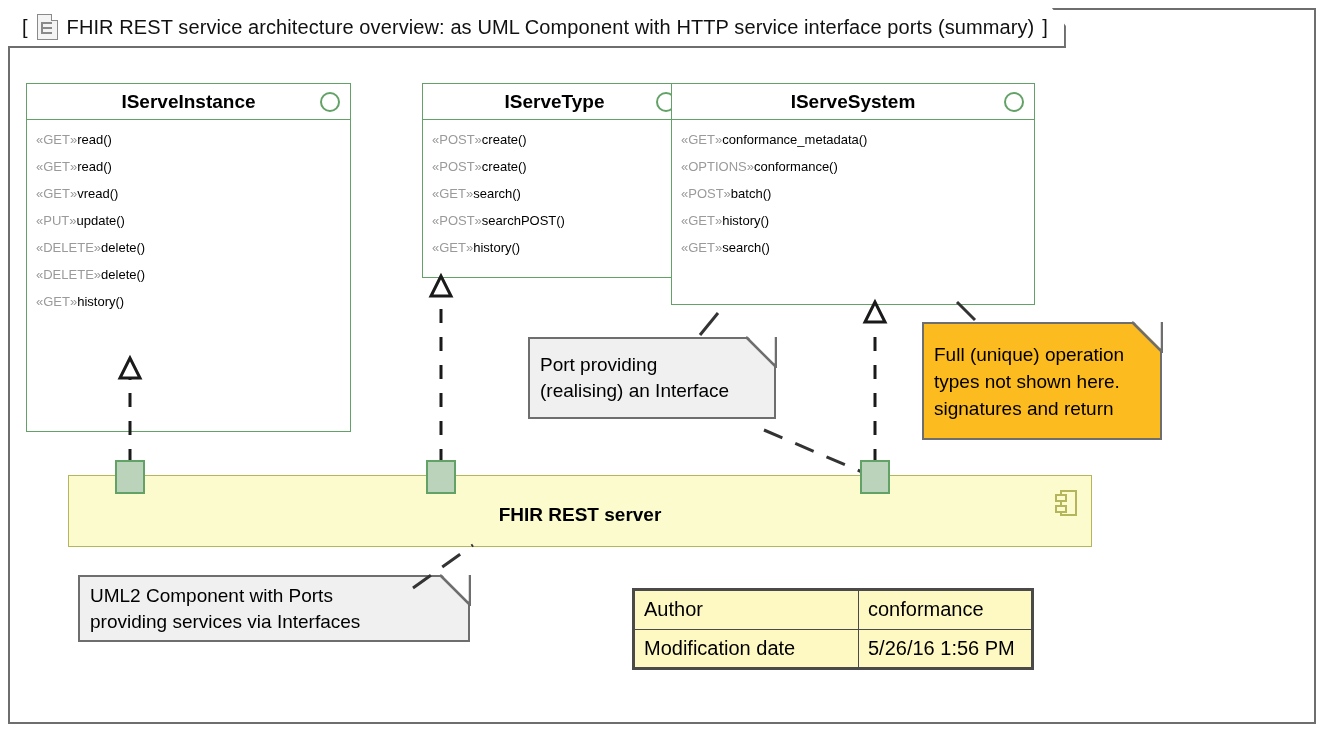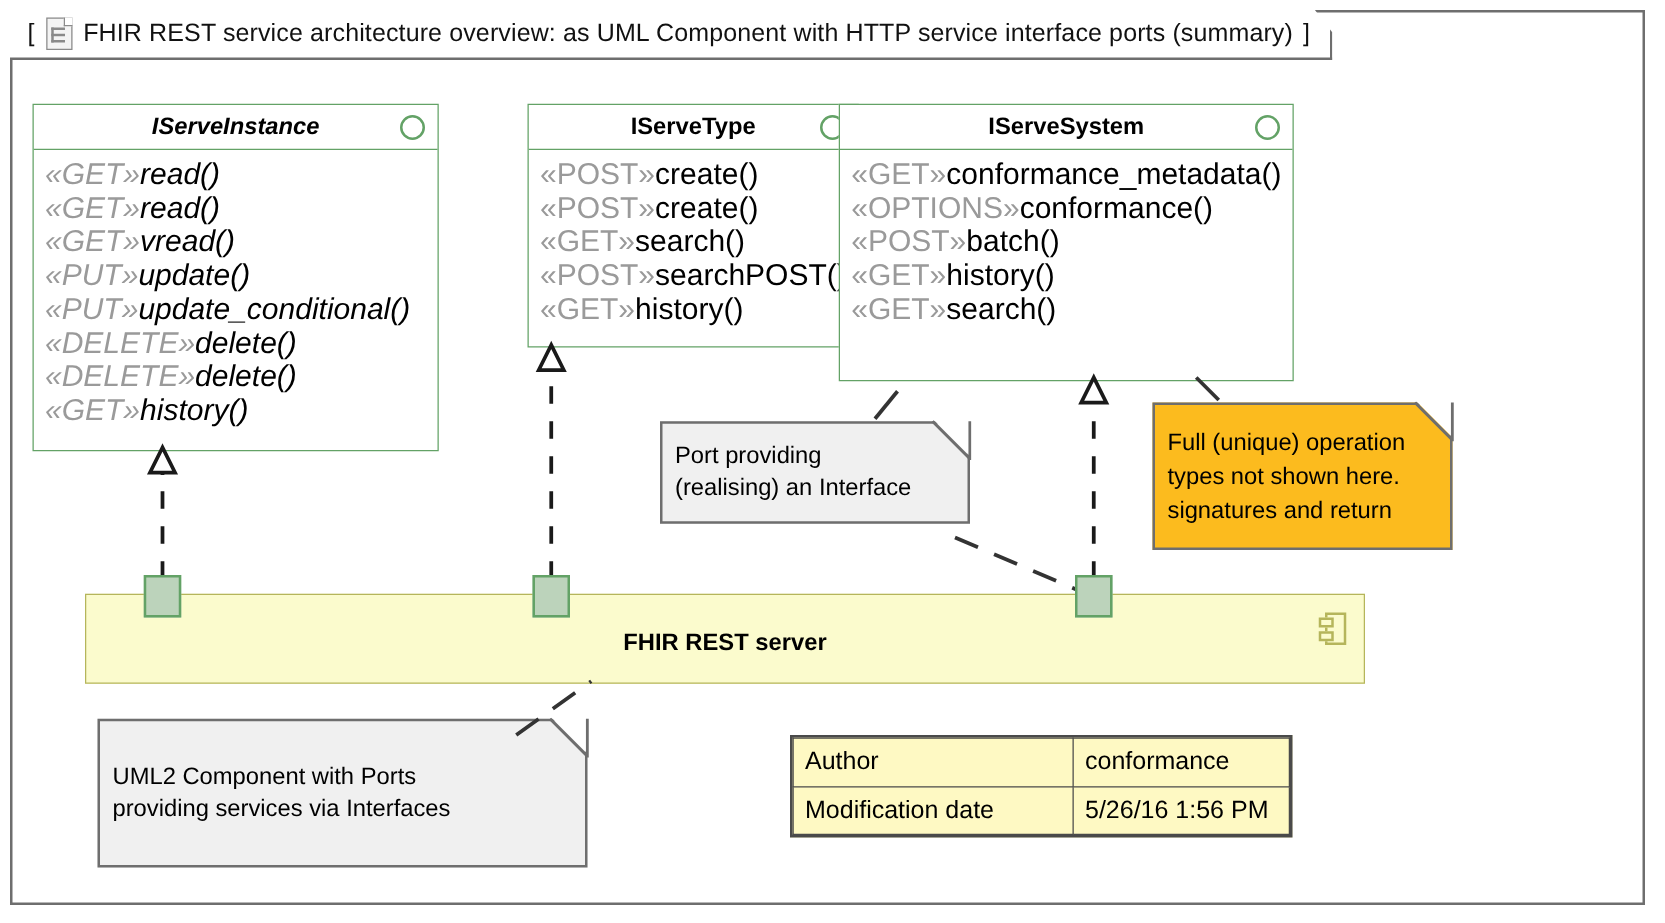--- a/index.html
+++ b/index.html
@@ -27,21 +27,21 @@
   .doc-icon .gv{position:absolute;left:3px;top:7px;width:2px;height:12px;background:#8a8a8a;}
 
   
   .iface{position:absolute;border:1.5px solid #63a266;background:#ffffff;box-sizing:border-box;}
   .iface-title{height:36px;border-bottom:1.5px solid #63a266;position:relative;
     display:flex;align-items:center;justify-content:center;box-sizing:border-box;}
   .iface-title span{font-size:19px;font-weight:bold;color:#000;}
   .lollipop{position:absolute;right:10px;top:50%;transform:translateY(-50%);
     width:20px;height:20px;border:2px solid #63a266;border-radius:50%;box-sizing:border-box;}
   .ops{padding:6px 0 8px 0;}
-  .op{font-size:24px;color:#000;line-height:27px;padding-left:9px;white-space:nowrap;}
+  .op{font-size:13px;color:#000;line-height:27px;padding-left:9px;white-space:nowrap;}
   .op .st{color:#9a9a9a;}
 
   
   .component{position:absolute;background:#fbfbcd;border:1.5px solid #b5b55b;box-sizing:border-box;}
   .component .cname{position:absolute;left:0;right:0;top:28px;text-align:center;
     font-size:19px;font-weight:bold;color:#000;}
   .comp-icon{position:absolute;right:14px;top:14px;width:22px;height:26px;}
   .comp-icon .body{position:absolute;left:5px;top:0;width:17px;height:26px;
     border:2px solid #b5b55b;box-sizing:border-box;background:#fbfbcd;}
   .comp-icon .tab{position:absolute;left:0;width:12px;height:8px;
@@ -117,31 +117,30 @@
       <line x1="764" y1="430" x2="862" y2="472" stroke="#333" stroke-width="3" stroke-dasharray="20,14"></line>
     </g>
 
     <line x1="975" y1="320" x2="957" y2="302" stroke="#333" stroke-width="3"></line>
 
     <g>
       <line x1="413" y1="588" x2="473" y2="545" stroke="#333" stroke-width="3" stroke-dasharray="22,14"></line>
     </g>
   </svg>
 
-  <div class="iface" style="left:26px;top:83px;width:325px;height:278px;font-style:italic;">
+  <div class="iface" style="left:26px;top:83px;width:325px;height:349px;">
     <div class="iface-title">
       <span>IServeInstance</span>
       <span class="lollipop"></span>
     </div>
     <div class="ops">
       <div class="op"><span class="st">«GET»</span><span>read()</span></div>
       <div class="op"><span class="st">«GET»</span><span>read()</span></div>
       <div class="op"><span class="st">«GET»</span><span>vread()</span></div>
       <div class="op"><span class="st">«PUT»</span><span>update()</span></div>
-      <div class="op"><span class="st">«PUT»</span><span>update_conditional()</span></div>
       <div class="op"><span class="st">«DELETE»</span><span>delete()</span></div>
       <div class="op"><span class="st">«DELETE»</span><span>delete()</span></div>
       <div class="op"><span class="st">«GET»</span><span>history()</span></div>
     </div>
   </div>
 
   <div class="iface" style="left:376px;top:83px;width:265px;height:195px;margin-left:46px;">
     <div class="iface-title">
       <span>IServeType</span>
       <span class="lollipop"></span>
@@ -187,21 +186,21 @@
     <svg class="dogear-line" viewBox="0 0 32 32">
       <polyline points="1,1 31,31 31,1" fill="none" stroke="#6e6e6e" stroke-width="2.5"></polyline>
     </svg>
     <div class="txt">
       <div>Full (unique) operation</div>
       <div>types not shown here.</div>
       <div>signatures and return</div>
     </div>
   </div>
 
-  <div class="note gray" style="left:78px;top:575px;width:392px;height:119px;">
+  <div class="note gray" style="left:78px;top:575px;width:392px;height:67px;">
     <div class="sheet"></div>
     <div class="dogear"></div>
     <svg class="dogear-line" viewBox="0 0 32 32">
       <polyline points="1,1 31,31 31,1" fill="none" stroke="#6e6e6e" stroke-width="2.5"></polyline>
     </svg>
     <div class="txt">
       <div>UML2 Component with Ports</div>
       <div>providing services via Interfaces</div>
     </div>
   </div>

